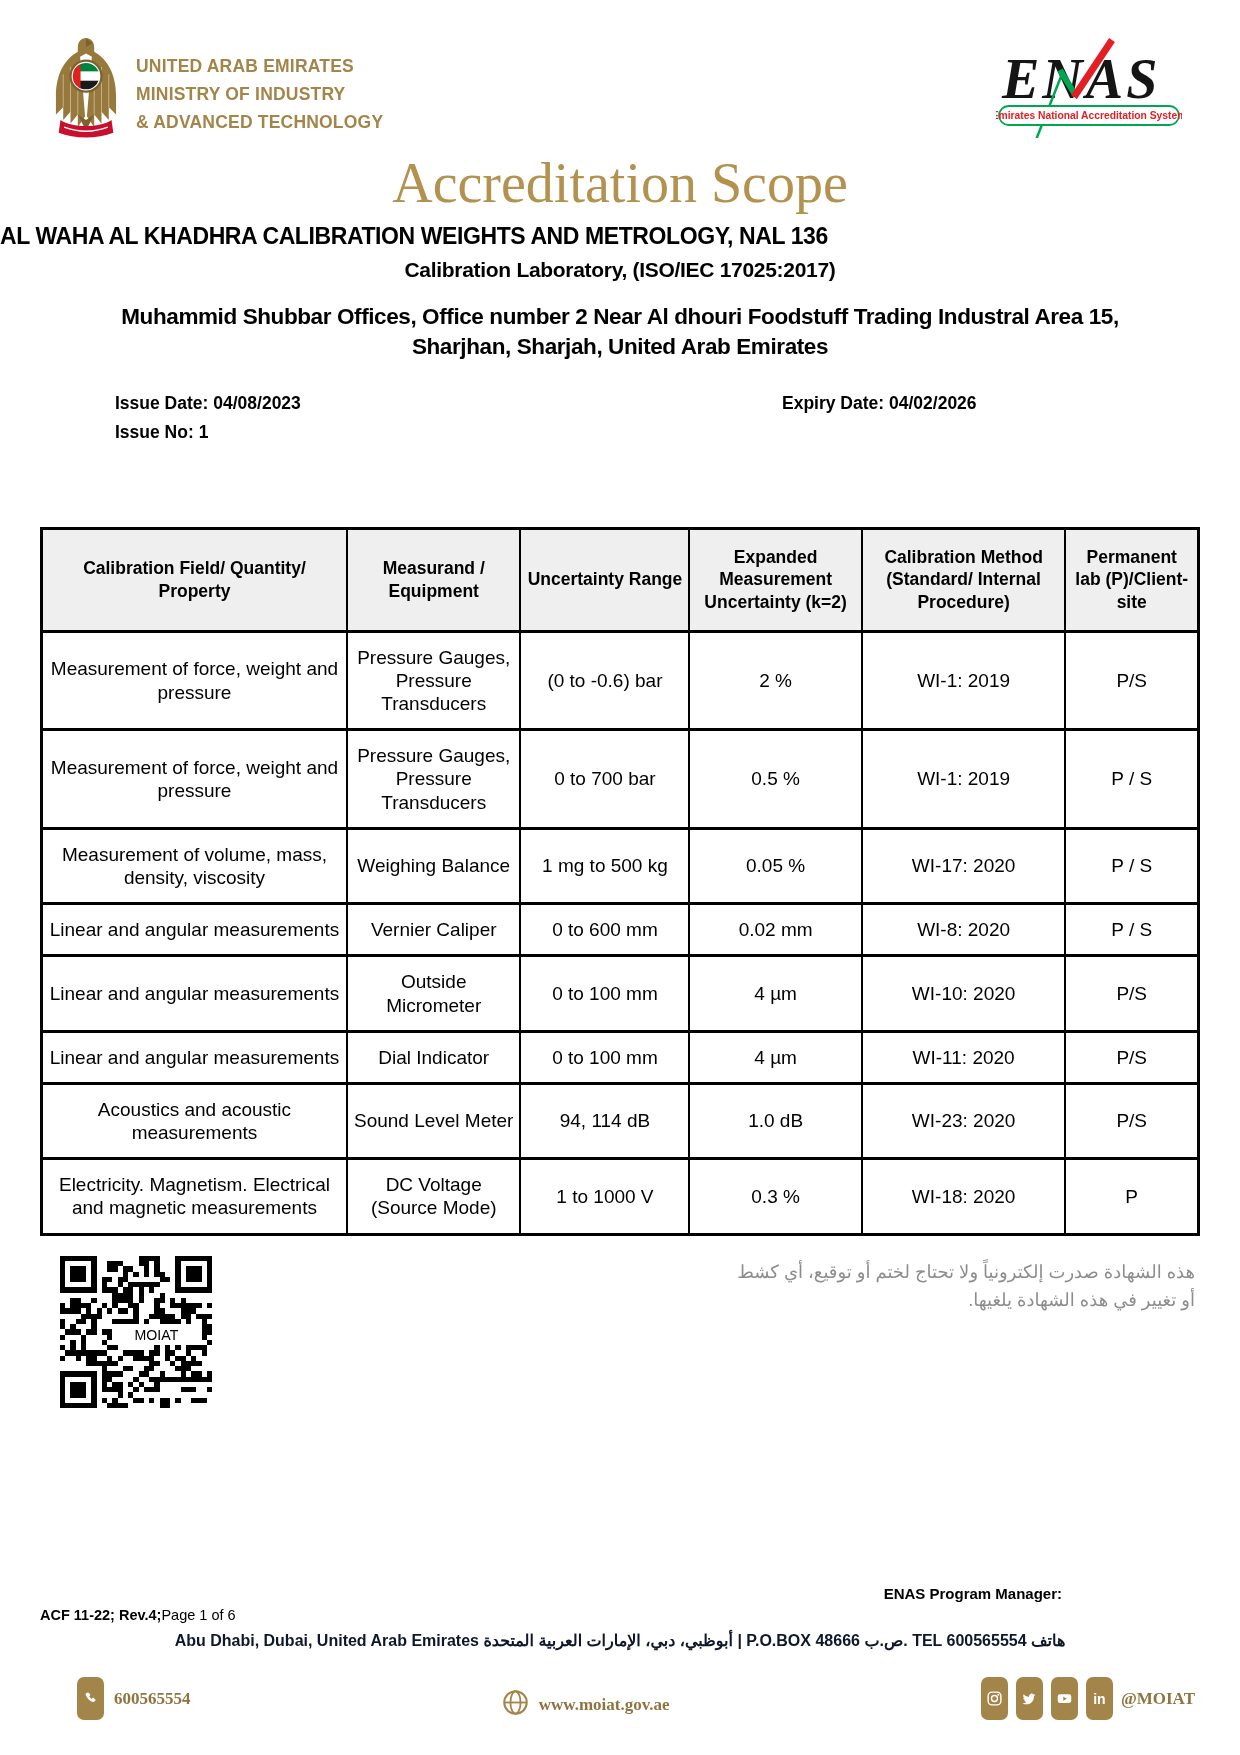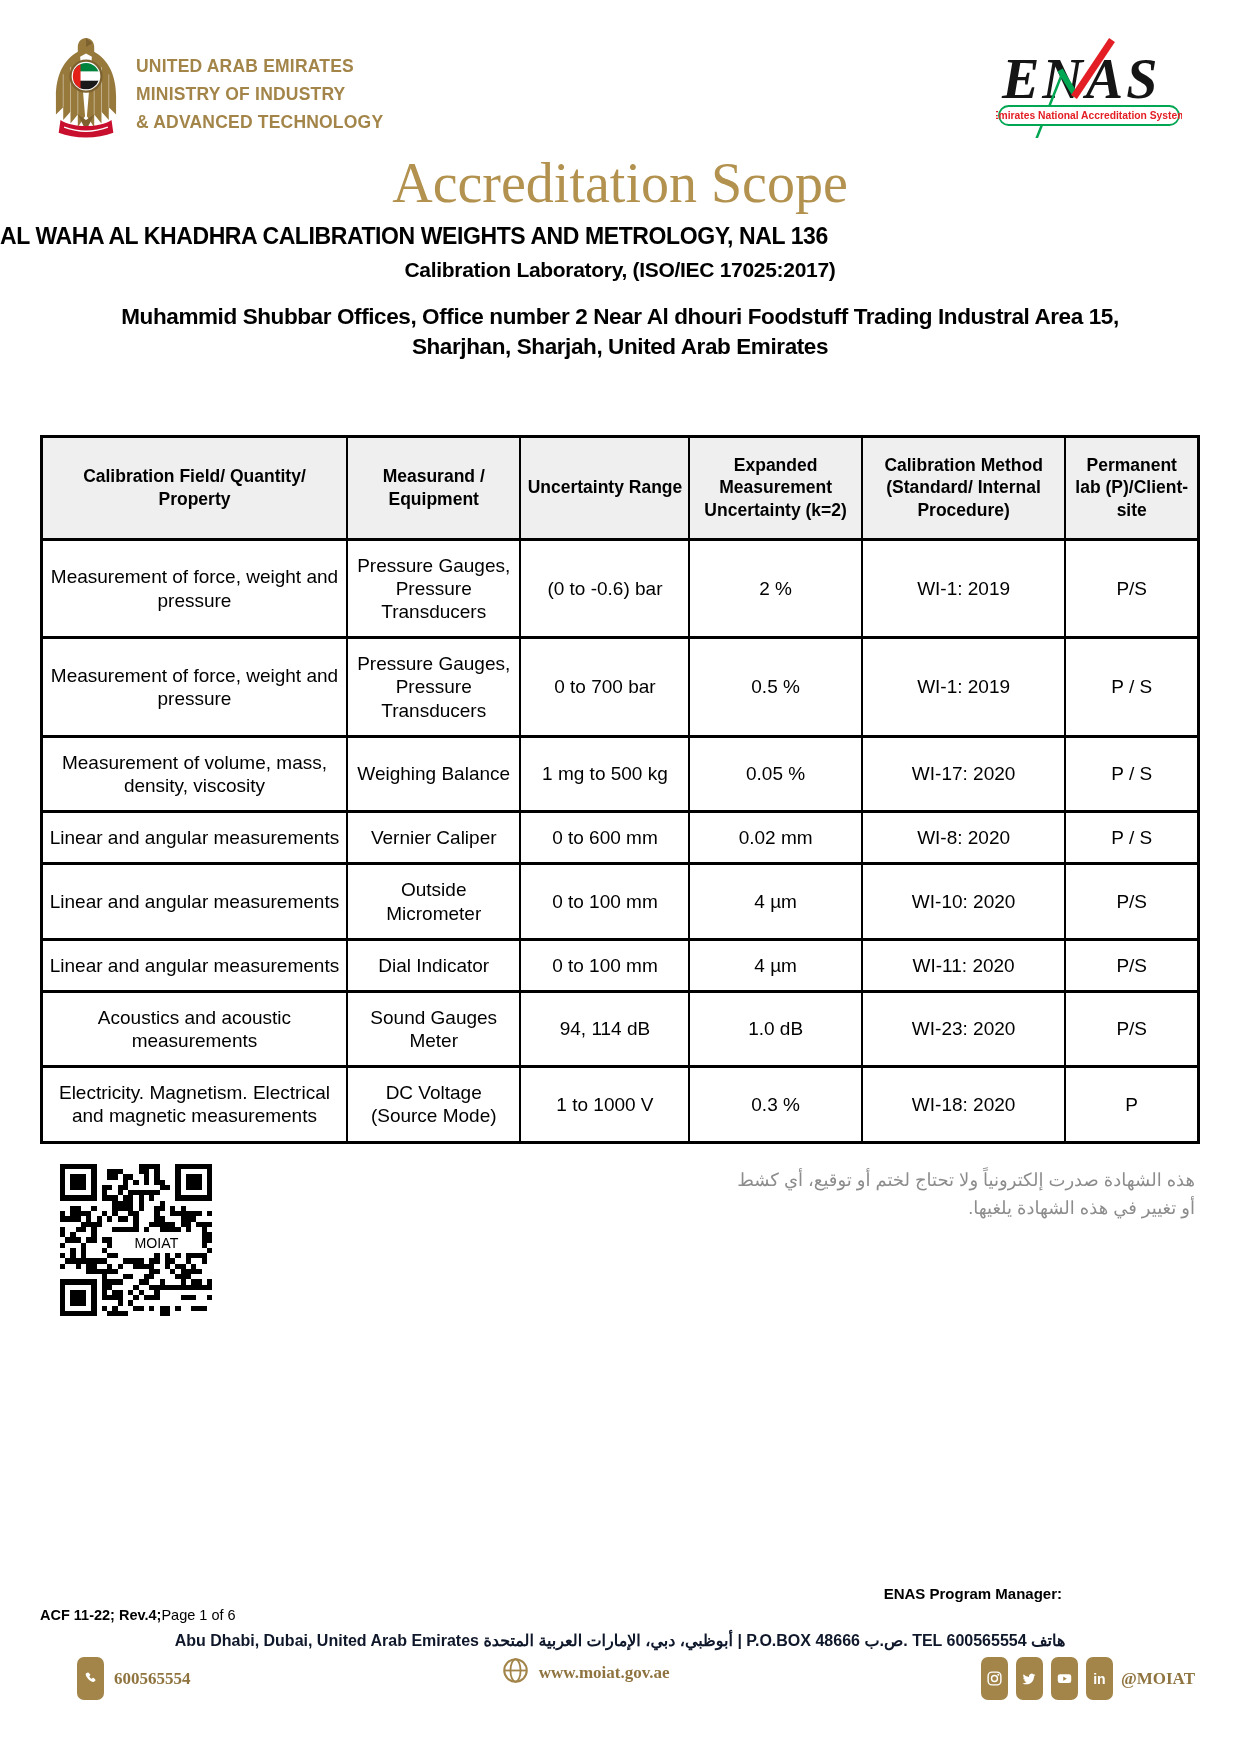--- a/index.html
+++ b/index.html
@@ -41,22 +41,22 @@
   .qr { width:170px; margin-left:15px; }
   .arabic { flex:1; direction:rtl; text-align:right; color:#8C8C8C; font-size:18px;
     line-height:1.6; padding-top:2px; padding-left:110px; }
   
   .footer { position:absolute; left:0; right:0; bottom:0; height:170px; }
   .pm { position:absolute; right:178px; top:0; font-weight:bold; font-size:15px; }
   .docref { position:absolute; left:40px; top:22px; font-size:14.5px; }
   .docref b { font-weight:bold; }
   .goldline { position:absolute; left:0; right:0; top:46px; text-align:center;
     color:#0f172a; font-weight:bold; font-size:16px; }
-  .iconsrow { position:absolute; left:45px; right:45px; top:72px; display:flex;
-    align-items:flex-start; justify-content:space-between;padding-left:32px; }
+  .iconsrow { position:absolute; left:45px; right:45px; top:92px; display:flex;
+    align-items:flex-end; justify-content:space-between;padding-left:32px; }
   .icongrp { display:flex; align-items:center; gap:10px; }
   .icongrp .lbl { font-family:"Liberation Serif", serif; font-weight:bold;
     color:#8F7440; font-size:17px; }
   .sq { width:27px; height:43px; background:#A3854A; border-radius:7px;
     display:flex; align-items:center; justify-content:center; }
   .socials { display:flex; gap:8px; align-items:center; }
 </style>
 </head>
 <body>
 
@@ -112,20 +112,34 @@
   </div>
 
   <div class="doc-title">Accreditation Scope</div>
   <div class="company">AL WAHA AL KHADHRA CALIBRATION WEIGHTS AND METROLOGY, NAL 136</div>
   <div class="labtype">Calibration Laboratory, (ISO/IEC 17025:2017)</div>
   <div class="address">
     <div>Muhammid Shubbar Offices, Office number 2 Near Al dhouri Foodstuff Trading Industral Area 15,</div>
     <div>Sharjhan, Sharjah, United Arab Emirates</div>
   </div>
 
+  <div class="dates">
+    <div class="issue-date">
+      <span>Issue Date:</span>
+      <span>04/08/2023</span>
+    </div>
+    <div class="expiry-date">
+      <span>Expiry Date:</span>
+      <span>04/02/2026</span>
+    </div>
+    <div class="issue-no">
+      <span>Issue No:</span>
+      <span>1</span>
+    </div>
+  </div>
 
   <div class="tbl-wrap">
     <table>
       <colgroup>
         <col class="c1">
           <col class="c2">
           <col class="c3">
           <col class="c4">
           <col class="c5">
           <col class="c6">
@@ -184,21 +198,21 @@
           <tr>
             <td>Linear and angular measurements</td>
             <td>Dial Indicator</td>
             <td>0 to 100 mm</td>
             <td>4 µm</td>
             <td>WI-11: 2020</td>
             <td>P/S</td>
           </tr>
           <tr>
             <td>Acoustics and acoustic measurements</td>
-            <td>Sound Gauges Meter</td>
+            <td>Sound Level Meter</td>
             <td>94, 114 dB</td>
             <td>1.0 dB</td>
             <td>WI-23: 2020</td>
             <td>P/S</td>
           </tr>
           <tr>
             <td>Electricity. Magnetism. Electrical and magnetic measurements</td>
             <td>DC Voltage (Source Mode)</td>
             <td>1 to 1000 V</td>
             <td>0.3 %</td>

